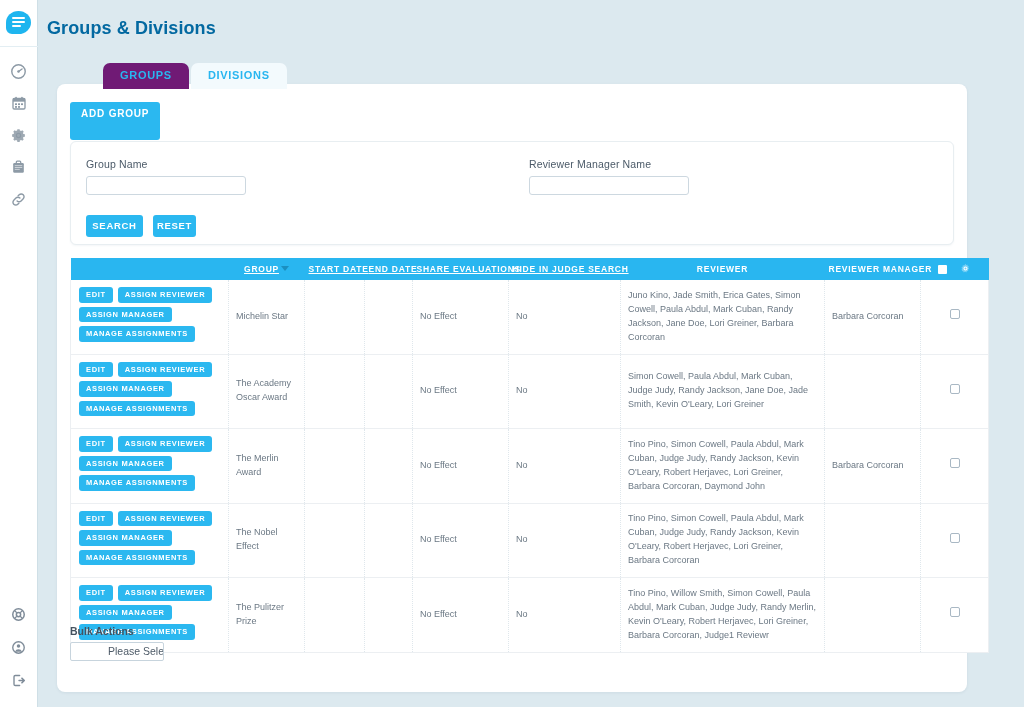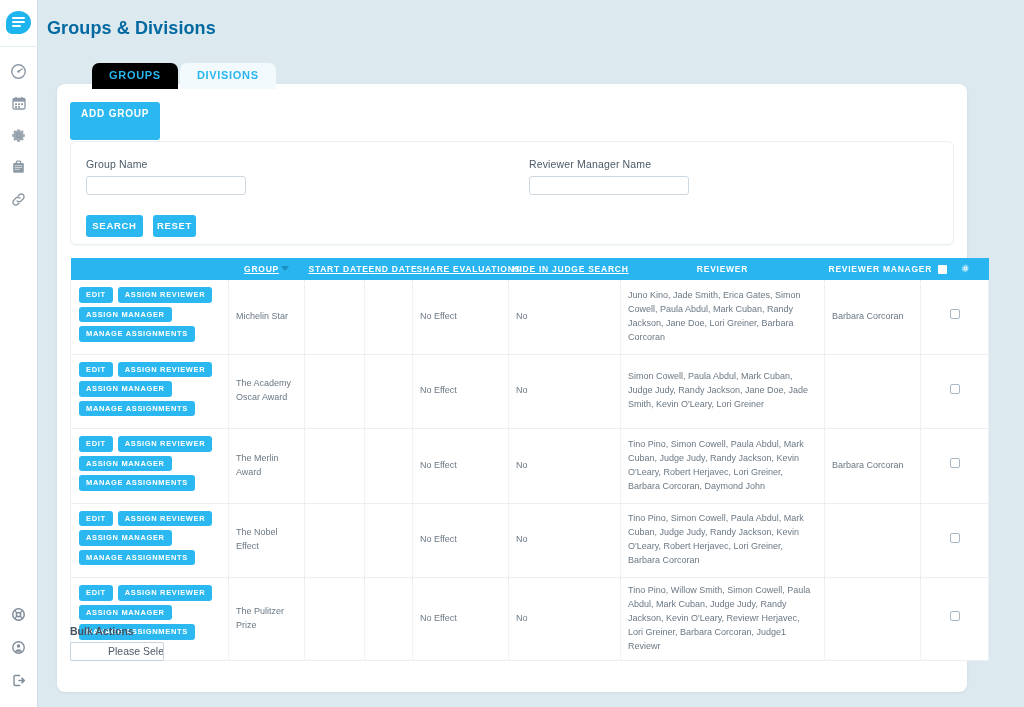--- a/index.html
+++ b/index.html
@@ -79,22 +79,23 @@
   .tab {
     padding: 7px 17px 8px 17px;
     font-size: 11px; font-weight: bold; letter-spacing: .7px;
     color: #29b6f0;
     background: #f3fafd;
     border-radius: 7px 7px 0 0;
     cursor: pointer;
     line-height: 1;
   }
   .tab.active {
-    background: #000000;
+    background: #701a75;
     color: #29b6f0;
+    margin-left: 11px;
   }
 
   
   #main-card {
     position: absolute; left: 57px; top: 84px;
     width: 910px; height: 608px;
     background: #ffffff;
     border-radius: 8px;
     box-shadow: 0 1px 3px rgba(80,110,130,.10);
   }
@@ -495,21 +496,21 @@
               <td class="cell-actions">
                 <span class="btn-line"><button class="row-btn">EDIT</button><button class="row-btn">ASSIGN REVIEWER</button></span>
                 <span class="btn-line"><button class="row-btn">ASSIGN MANAGER</button></span>
                 <span class="btn-line"><button class="row-btn">MANAGE ASSIGNMENTS</button></span>
               </td>
               <td>The Pulitzer Prize</td>
               <td></td>
               <td></td>
               <td>No Effect</td>
               <td>No</td>
-              <td>Tino Pino, Willow Smith, Simon Cowell, Paula Abdul, Mark Cuban, Judge Judy, Randy Jackson, Kevin O'Leary, Reviewr Herjavec, Lori Greiner, Barbara Corcoran, Judge1 Reviewr</td>
+              <td>Tino Pino, Willow Smith, Simon Cowell, Paula Abdul, Mark Cuban, Judge Judy, Randy Merlin, Kevin O'Leary, Robert Herjavec, Lori Greiner, Barbara Corcoran, Judge1 Reviewr</td>
               <td></td>
               <td class="cell-center"><span class="row-check"></span></td>
             </tr>
           </tbody>
       </table>
     </div>
 
     <div id="bulk">
       <div id="bulk-label">Bulk Actions</div>
       <div id="bulk-select">

